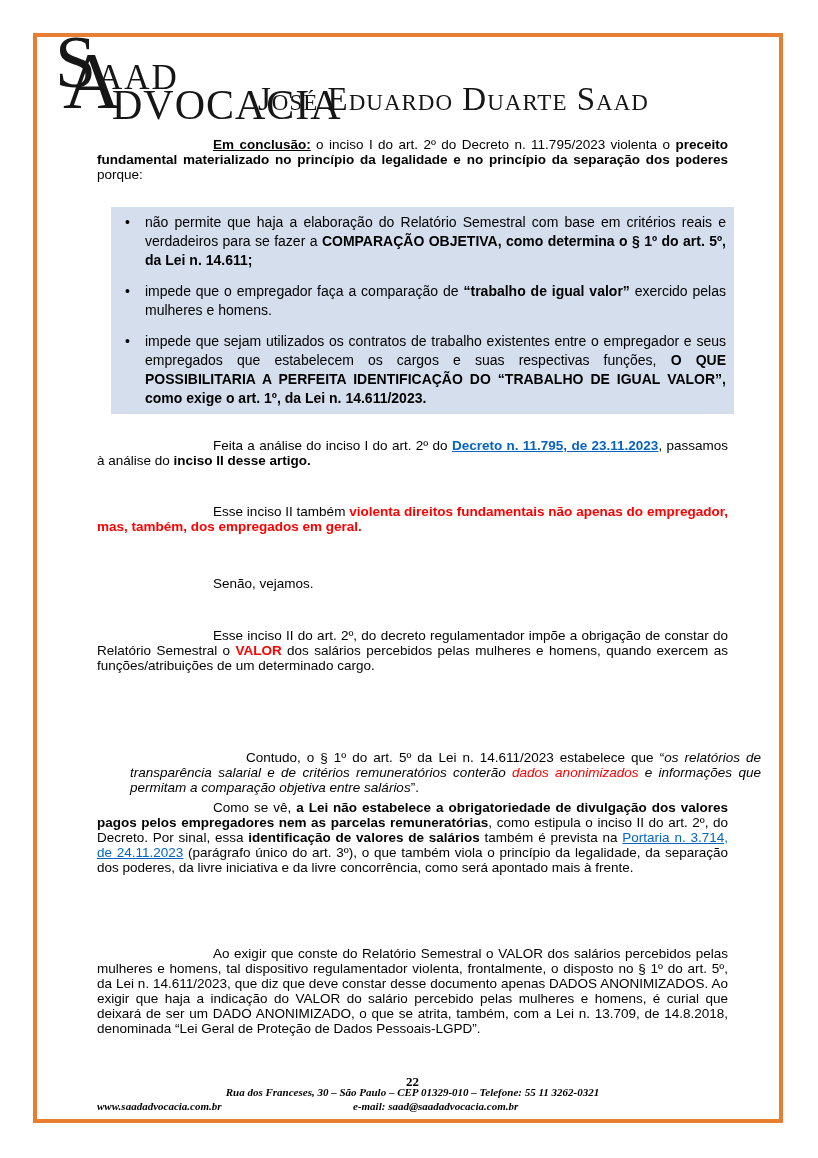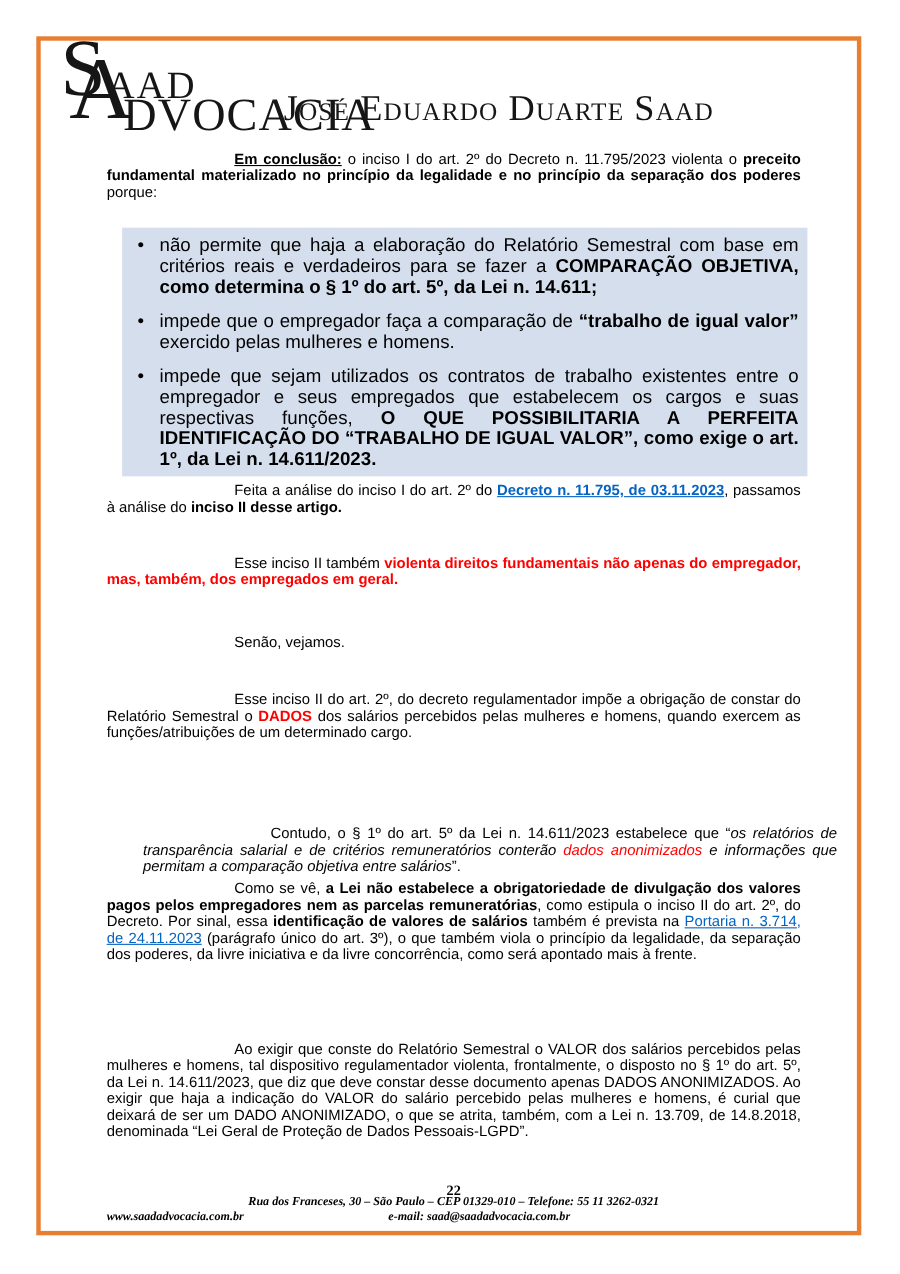--- a/index.html
+++ b/index.html
@@ -20,21 +20,21 @@
   .logo-dvocacia{left:112px;top:84px;font-size:42px;letter-spacing:1px;}
   .logo-name{left:258px;top:83px;font-size:33px;font-variant:small-caps;letter-spacing:1px;}
 
   
   .b{position:absolute;left:97px;width:631px;font-size:13.5px;line-height:15px;
      text-align:justify;}
   .ind{text-indent:116px;}
   #p-conclusao{top:137px;}
   #bullets{position:absolute;left:111px;top:207px;width:623px;box-sizing:border-box;
            background:var(--hl);padding:6px 8px 6px 0;}
-  .bullet{position:relative;margin:0 0 12px 34px;font-size:17px;line-height:19px;
+  .bullet{position:relative;margin:0 0 12px 34px;font-size:14px;line-height:19px;
           text-align:justify;}
   .bullet:last-child{margin-bottom:0;}
   .bullet::before{content:"\2022";position:absolute;left:-20px;top:0;}
   #p-feita{top:438px;}
   #p-violenta{top:504px;}
   #p-senao{top:576px;}
   #p-valor{top:628px;}
   #p-contudo{top:750px;margin-left:33px;}
   #p-comoseve{top:800px;}
   #p-aoexigir{top:946px;}
@@ -66,24 +66,24 @@
 
   <main>
     <div id="p-conclusao" class="b ind"><span style="font-weight: bold; text-decoration: underline;">Em conclusão:</span><span> o inciso I do art. 2º do Decreto n. 11.795/2023 violenta o </span><span style="font-weight: bold;">preceito fundamental materializado no princípio da legalidade e no princípio da separação dos poderes</span><span> porque:</span></div>
 
     <div id="bullets">
       <div class="bullet"><span>não permite que haja a elaboração do Relatório Semestral com base em critérios reais e verdadeiros para se fazer a </span><span style="font-weight: bold;">COMPARAÇÃO OBJETIVA, como determina o § 1º do art. 5º, da Lei n. 14.611;</span></div>
       <div class="bullet"><span>impede que o empregador faça a comparação de </span><span style="font-weight: bold;">“trabalho de igual valor”</span><span> exercido pelas mulheres e homens.</span></div>
       <div class="bullet"><span>impede que sejam utilizados os contratos de trabalho existentes entre o empregador e seus empregados que estabelecem os cargos e suas respectivas funções, </span><span style="font-weight: bold;">O QUE POSSIBILITARIA A PERFEITA IDENTIFICAÇÃO DO “TRABALHO DE IGUAL VALOR”, como exige o art. 1º, da Lei n. 14.611/2023.</span></div>
     </div>
 
-    <div id="p-feita" class="b ind"><span>Feita a análise do inciso I do art. 2º do </span><a class="lnk" href="#" style="font-weight: bold;">Decreto n. 11.795, de 03.11.2023</a><span>, passamos à análise do </span><span style="font-weight: bold;">inciso II desse artigo.</span></div>
+    <div id="p-feita" class="b ind"><span>Feita a análise do inciso I do art. 2º do </span><a class="lnk" href="#" style="font-weight: bold;">Decreto n. 11.795, de 23.11.2023</a><span>, passamos à análise do </span><span style="font-weight: bold;">inciso II desse artigo.</span></div>
     <div id="p-violenta" class="b ind"><span>Esse inciso II também </span><span style="font-weight: bold; color: var(--red);">violenta direitos fundamentais não apenas do empregador, mas, também, dos empregados em geral.</span></div>
     <div id="p-senao" class="b ind"><span>Senão, vejamos.</span></div>
-    <div id="p-valor" class="b ind"><span>Esse inciso II do art. 2º, do decreto regulamentador impõe a obrigação de constar do Relatório Semestral o </span><span style="font-weight: bold; color: var(--red);">DADOS</span><span> dos salários percebidos pelas mulheres e homens, quando exercem as funções/atribuições de um determinado cargo.</span></div>
+    <div id="p-valor" class="b ind"><span>Esse inciso II do art. 2º, do decreto regulamentador impõe a obrigação de constar do Relatório Semestral o </span><span style="font-weight: bold; color: var(--red);">VALOR</span><span> dos salários percebidos pelas mulheres e homens, quando exercem as funções/atribuições de um determinado cargo.</span></div>
     <div id="p-contudo" class="b ind"><span>Contudo, o § 1º do art. 5º da Lei n. 14.611/2023 estabelece que “</span><span style="font-style: italic;">os relatórios de transparência salarial e de critérios remuneratórios conterão </span><span style="font-style: italic; color: var(--red);">dados anonimizados</span><span style="font-style: italic;"> e informações que permitam a comparação objetiva entre salários</span><span>”.</span></div>
     <div id="p-comoseve" class="b ind"><span>Como se vê, </span><span style="font-weight: bold;">a Lei não estabelece a obrigatoriedade de divulgação dos valores pagos pelos empregadores nem as parcelas remuneratórias</span><span>, como estipula o inciso II do art. 2º, do Decreto. Por sinal, essa </span><span style="font-weight: bold;">identificação de valores de salários</span><span> também é prevista na </span><a class="lnk" href="#">Portaria n. 3.714, de 24.11.2023</a><span> (parágrafo único do art. 3º), o que também viola o princípio da legalidade, da separação dos poderes, da livre iniciativa e da livre concorrência, como será apontado mais à frente.</span></div>
     <div id="p-aoexigir" class="b ind"><span>Ao exigir que conste do Relatório Semestral o VALOR dos salários percebidos pelas mulheres e homens, tal dispositivo regulamentador violenta, frontalmente, o disposto no § 1º do art. 5º, da Lei n. 14.611/2023, que diz que deve constar desse documento apenas DADOS ANONIMIZADOS. Ao exigir que haja a indicação do VALOR do salário percebido pelas mulheres e homens, é curial que deixará de ser um DADO ANONIMIZADO, o que se atrita, também, com a Lei n. 13.709, de 14.8.2018, denominada “Lei Geral de Proteção de Dados Pessoais-LGPD”.</span></div>
   </main>
 
   <div id="pageno">22</div>
 
   <footer id="footer">
     <div class="frow1">Rua dos Franceses, 30 – São Paulo – CEP 01329-010 – Telefone: 55 11 3262-0321</div>
     <div class="frow">

